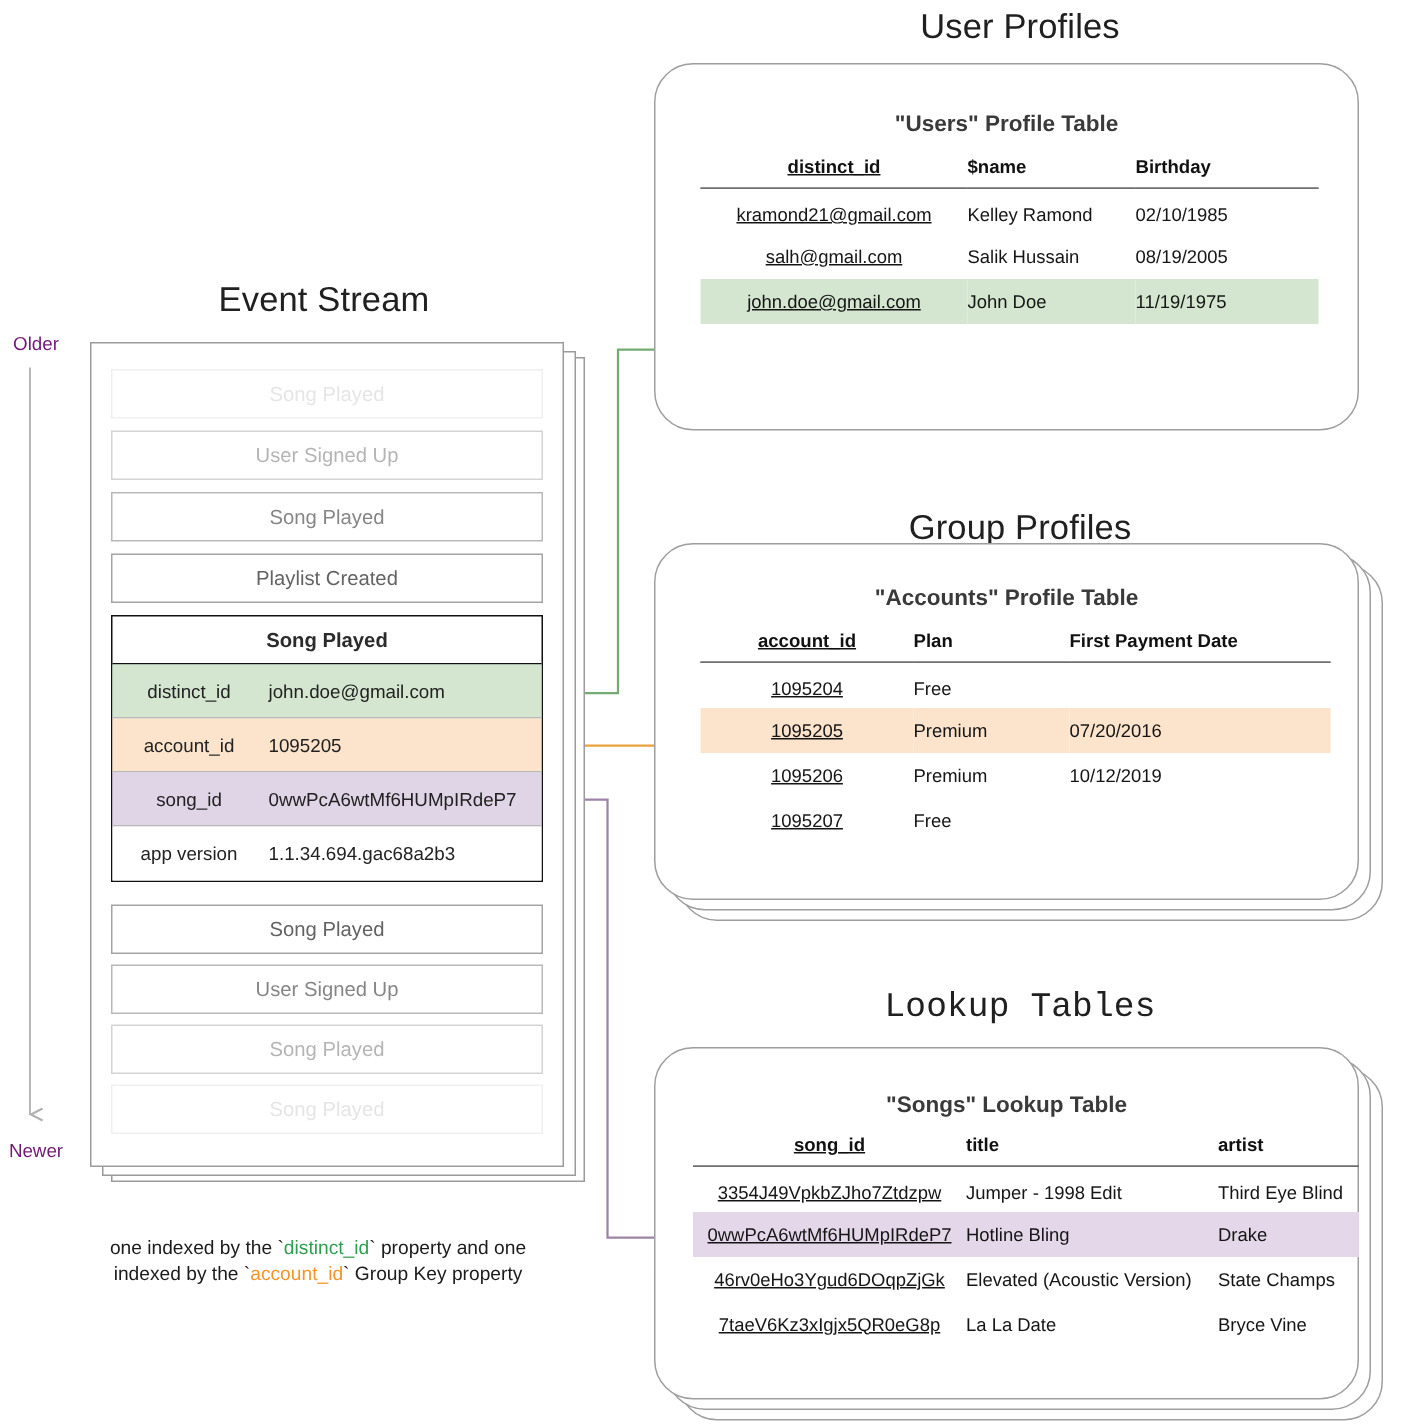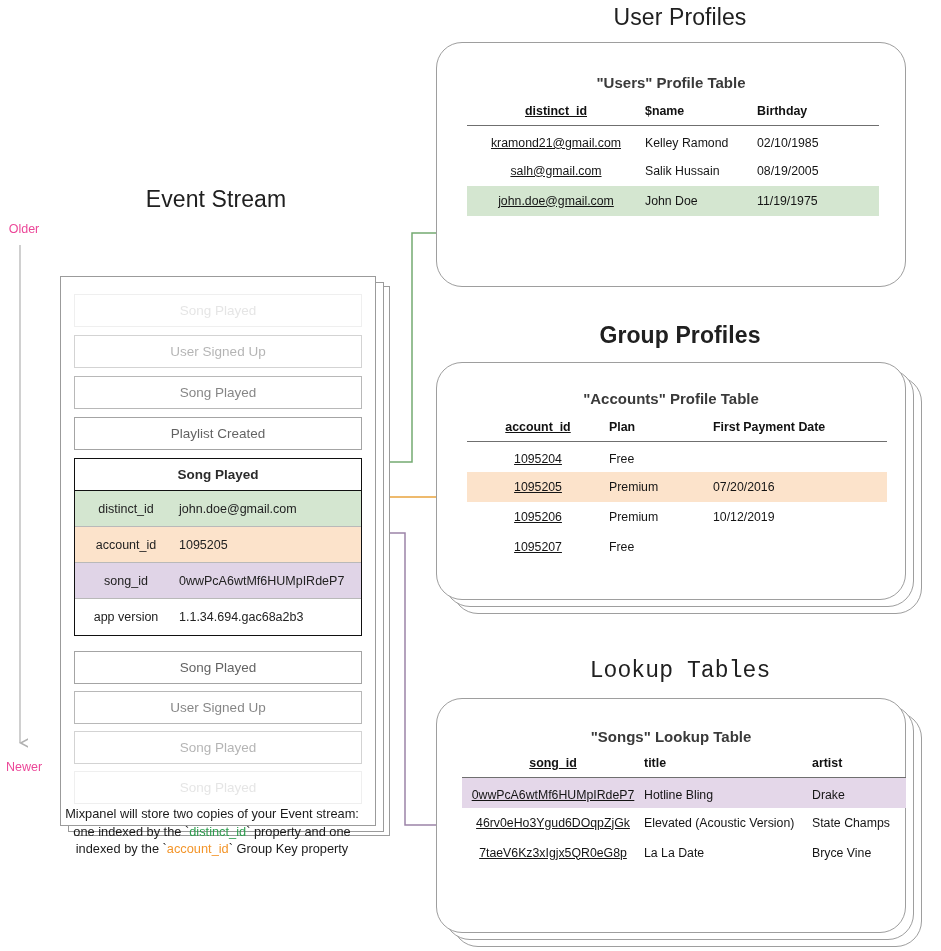--- a/index.html
+++ b/index.html
@@ -21,28 +21,28 @@
     font-size: 23px;
     font-weight: 400;
     color: #202020;
     text-align: center;
     letter-spacing: .1px;
   }
 
   
   #timeline-label-older, #timeline-label-newer {
     font-size: 12.5px;
-    color: #ec4899;
+    color: #701a75;
     text-align: center;
     width: 48px;
   }
   #timeline-arrow { overflow: visible; }
 
   
-  #event-stream-stack { width: 330px; height: 472px; margin-top: 48px; }
+  #event-stream-stack { width: 330px; height: 472px; }
   .es-sheet {
     position: absolute;
     border: 1.6px solid #9b9b9b;
     background: #ffffff;
   }
   #es-sheet-3 { left: 14px; top: 10px;  width: 316px; height: 550px; }
   #es-sheet-2 { left: 8px;  top: 6px;   width: 316px; height: 550px; }
   #es-sheet-1 { left: 0px;  top: 0px;   width: 316px; height: 550px; }
 
   .event-box {
@@ -248,21 +248,21 @@
   </div>
   <div class="event-box f2" style="top:455px;">
     <span>Song Played</span>
   </div>
   <div class="event-box f1" style="top:495px;">
     <span>Song Played</span>
   </div>
 </div>
 
 <div id="stream-caption" style="left:22px; top:805px;">
-  <span>Mixpanel will store two copies of your Event stream:</span><br>
+  <br>
   <span>one indexed by the `</span><span class="tok-green">distinct_id</span><span>` property and one</span><br>
   <span>indexed by the `</span><span class="tok-orange">account_id</span><span>` Group Key property</span>
 </div>
 
 <div class="abs section-title" style="left:430px; top:4px; width:500px;">User Profiles</div>
 
 <div class="card-stack" style="left:436px; top:42px; width:488px; height:245px;">
   <div class="card-sheet" style="left:0; top:0; width:470px; height:245px;"></div>
 
   <div class="card-title" style="top:32px; width:470px;">"Users" Profile Table</div>
@@ -288,21 +288,21 @@
       </tr>
       <tr class="hl-green">
         <td class="key-col">john.doe@gmail.com</td>
         <td>John Doe</td>
         <td>11/19/1975</td>
       </tr>
     </tbody>
   </table>
 </div>
 
-<div class="abs section-title" style="left:430px; top:322px; width:500px;font-weight:bold;">Group Profiles</div>
+<div class="abs section-title" style="left:430px; top:338px; width:500px;">Group Profiles</div>
 
 <div class="card-stack" style="left:436px; top:362px; width:500px; height:252px;">
   <div class="card-sheet" style="left:16px; top:14px; width:470px; height:238px;"></div>
   <div class="card-sheet" style="left:8px; top:7px; width:470px; height:238px;"></div>
   <div class="card-sheet" style="left:0; top:0; width:470px; height:238px;"></div>
 
   <div class="card-title" style="top:28px; width:470px;">"Accounts" Profile Table</div>
 
   <table class="ptable" style="left:31px; top:58px; width:420px;">
     <thead>
@@ -348,20 +348,25 @@
 
   <table class="ptable" style="left:26px; top:58px; width:444px;">
     <thead>
       <tr>
         <th class="key-col" style="width:182px;">song_id</th>
         <th style="width:168px;">title</th>
         <th>artist</th>
       </tr>
     </thead>
     <tbody>
+      <tr>
+        <td class="key-col">3354J49VpkbZJho7Ztdzpw</td>
+        <td>Jumper - 1998 Edit</td>
+        <td>Third Eye Blind</td>
+      </tr>
       <tr class="hl-purple">
         <td class="key-col">0wwPcA6wtMf6HUMpIRdeP7</td>
         <td>Hotline Bling</td>
         <td>Drake</td>
       </tr>
       <tr>
         <td class="key-col">46rv0eHo3Ygud6DOqpZjGk</td>
         <td>Elevated (Acoustic Version)</td>
         <td>State Champs</td>
       </tr>

